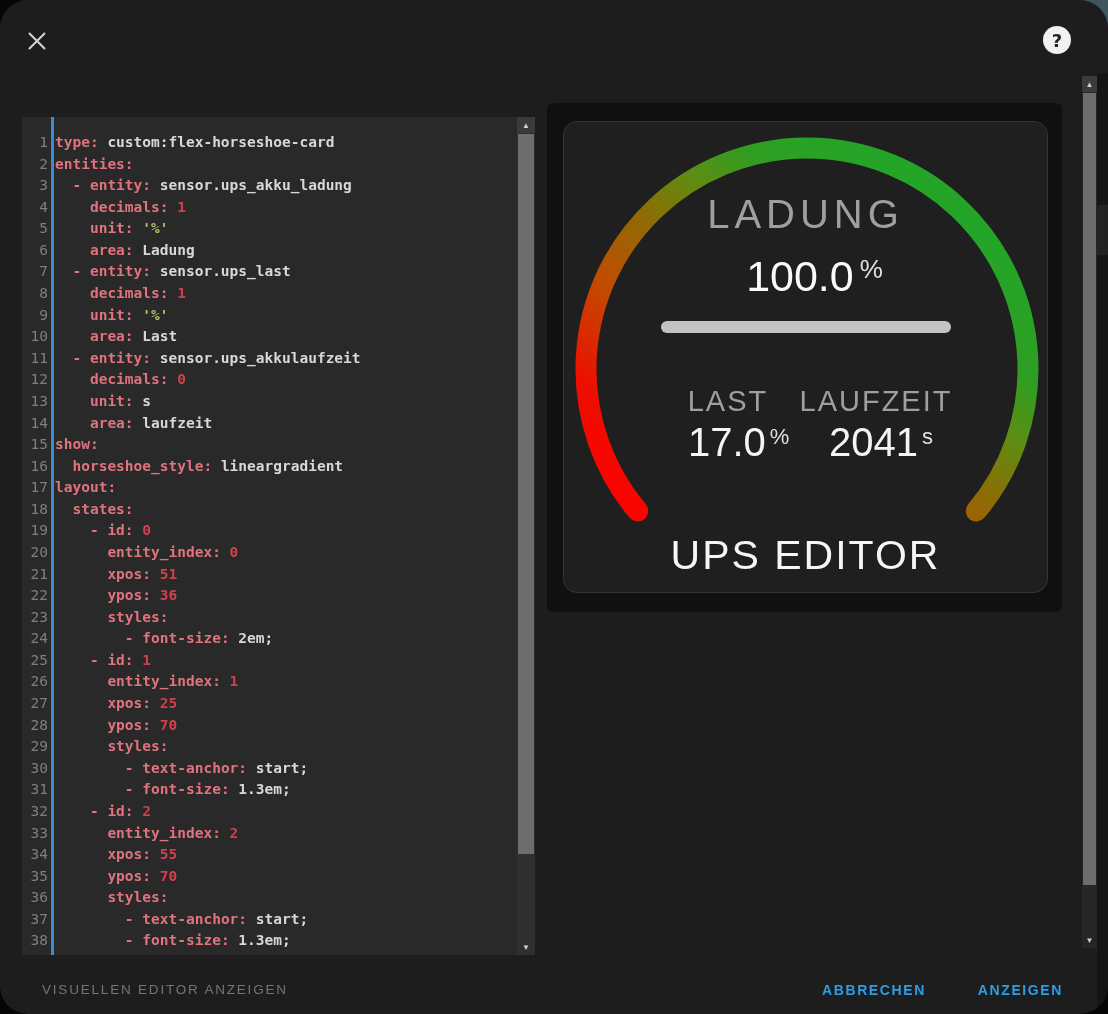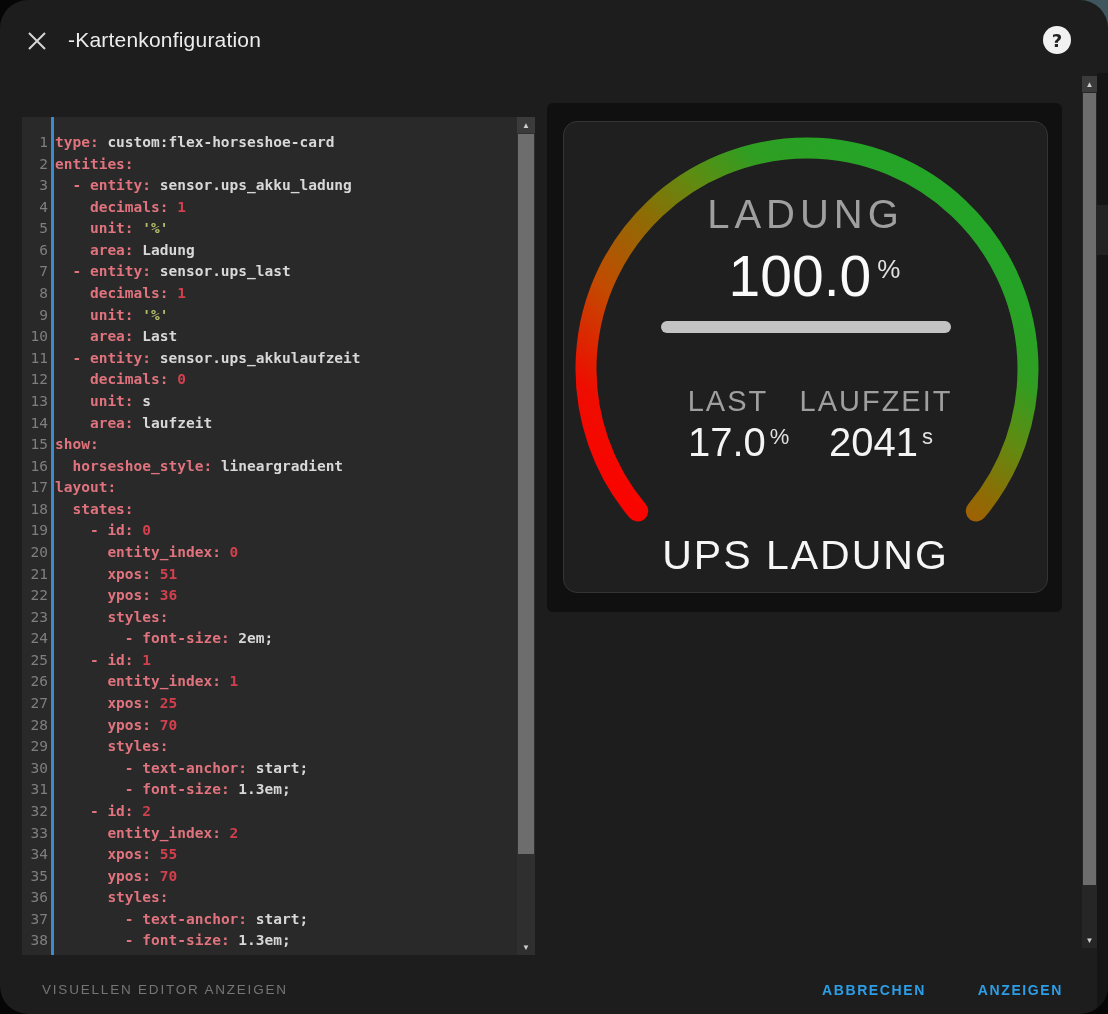--- a/index.html
+++ b/index.html
@@ -80,21 +80,21 @@
   .gauge-svg { position:absolute; left:0; top:0; }
 
   .g-area-main {
     position:absolute; left:0; right:0; top:70px; text-align:center;
     font-size:40px; color:#9f9f9f; letter-spacing:5px;
   }
   .g-main-val {
     position:absolute; left:0; right:0; top:126px; display:flex;
     justify-content:center; align-items:flex-start; transform:translateX(9px);
   }
-  .g-main-val .num { font-size:57px; line-height:57px; color:#fafafa; }
+  .g-main-val .num { font-size:43px; line-height:57px; color:#fafafa; }
   .g-main-val .unit { font-size:26px; line-height:26px; color:#e0e0e0; margin-left:6px; margin-top:8px; }
   .g-divider {
     position:absolute; left:97px; top:199px; width:290px; height:12px;
     border-radius:6px; background:#c3c3c3;
   }
   .g-sec-label {
     position:absolute; top:263px; transform:translateX(-50%);
     font-size:29px; color:#9f9f9f; letter-spacing:2px; white-space:nowrap;
   }
   .g-sec-val {
@@ -123,21 +123,20 @@
 
 <div class="bg-teal"></div>
 
 <div class="dialog">
 
   <div class="close-btn">
     <svg viewBox="0 0 24 24">
         <path d="M4 4 L20 20 M20 4 L4 20" stroke="currentColor" stroke-width="2" fill="none"></path>
       </svg>
   </div>
-  <div class="dlg-title">-Kartenkonfiguration</div>
   <div class="help-btn">?</div>
 
   <div class="editor">
     <div class="gutter-rule"></div>
     <div class="code"><div class="code-line"><span class="ln">1</span><span class="lt"><span class="sg-k">type:</span><span class="sg-v"> custom:flex-horseshoe-card</span></span></div><div class="code-line"><span class="ln">2</span><span class="lt"><span class="sg-k">entities:</span></span></div><div class="code-line"><span class="ln">3</span><span class="lt"><span class="sg-d">  - </span><span class="sg-k">entity:</span><span class="sg-v"> sensor.ups_akku_ladung</span></span></div><div class="code-line"><span class="ln">4</span><span class="lt"><span class="sg-p">    </span><span class="sg-k">decimals:</span><span class="sg-n"> 1</span></span></div><div class="code-line"><span class="ln">5</span><span class="lt"><span class="sg-p">    </span><span class="sg-k">unit:</span><span class="sg-s"> '%'</span></span></div><div class="code-line"><span class="ln">6</span><span class="lt"><span class="sg-p">    </span><span class="sg-k">area:</span><span class="sg-v"> Ladung</span></span></div><div class="code-line"><span class="ln">7</span><span class="lt"><span class="sg-d">  - </span><span class="sg-k">entity:</span><span class="sg-v"> sensor.ups_last</span></span></div><div class="code-line"><span class="ln">8</span><span class="lt"><span class="sg-p">    </span><span class="sg-k">decimals:</span><span class="sg-n"> 1</span></span></div><div class="code-line"><span class="ln">9</span><span class="lt"><span class="sg-p">    </span><span class="sg-k">unit:</span><span class="sg-s"> '%'</span></span></div><div class="code-line"><span class="ln">10</span><span class="lt"><span class="sg-p">    </span><span class="sg-k">area:</span><span class="sg-v"> Last</span></span></div><div class="code-line"><span class="ln">11</span><span class="lt"><span class="sg-d">  - </span><span class="sg-k">entity:</span><span class="sg-v"> sensor.ups_akkulaufzeit</span></span></div><div class="code-line"><span class="ln">12</span><span class="lt"><span class="sg-p">    </span><span class="sg-k">decimals:</span><span class="sg-n"> 0</span></span></div><div class="code-line"><span class="ln">13</span><span class="lt"><span class="sg-p">    </span><span class="sg-k">unit:</span><span class="sg-v"> s</span></span></div><div class="code-line"><span class="ln">14</span><span class="lt"><span class="sg-p">    </span><span class="sg-k">area:</span><span class="sg-v"> laufzeit</span></span></div><div class="code-line"><span class="ln">15</span><span class="lt"><span class="sg-k">show:</span></span></div><div class="code-line"><span class="ln">16</span><span class="lt"><span class="sg-p">  </span><span class="sg-k">horseshoe_style:</span><span class="sg-v"> lineargradient</span></span></div><div class="code-line"><span class="ln">17</span><span class="lt"><span class="sg-k">layout:</span></span></div><div class="code-line"><span class="ln">18</span><span class="lt"><span class="sg-p">  </span><span class="sg-k">states:</span></span></div><div class="code-line"><span class="ln">19</span><span class="lt"><span class="sg-p">    </span><span class="sg-d">- </span><span class="sg-k">id:</span><span class="sg-n"> 0</span></span></div><div class="code-line"><span class="ln">20</span><span class="lt"><span class="sg-p">      </span><span class="sg-k">entity_index:</span><span class="sg-n"> 0</span></span></div><div class="code-line"><span class="ln">21</span><span class="lt"><span class="sg-p">      </span><span class="sg-k">xpos:</span><span class="sg-n"> 51</span></span></div><div class="code-line"><span class="ln">22</span><span class="lt"><span class="sg-p">      </span><span class="sg-k">ypos:</span><span class="sg-n"> 36</span></span></div><div class="code-line"><span class="ln">23</span><span class="lt"><span class="sg-p">      </span><span class="sg-k">styles:</span></span></div><div class="code-line"><span class="ln">24</span><span class="lt"><span class="sg-p">        </span><span class="sg-d">- </span><span class="sg-k">font-size:</span><span class="sg-v"> 2em;</span></span></div><div class="code-line"><span class="ln">25</span><span class="lt"><span class="sg-p">    </span><span class="sg-d">- </span><span class="sg-k">id:</span><span class="sg-n"> 1</span></span></div><div class="code-line"><span class="ln">26</span><span class="lt"><span class="sg-p">      </span><span class="sg-k">entity_index:</span><span class="sg-n"> 1</span></span></div><div class="code-line"><span class="ln">27</span><span class="lt"><span class="sg-p">      </span><span class="sg-k">xpos:</span><span class="sg-n"> 25</span></span></div><div class="code-line"><span class="ln">28</span><span class="lt"><span class="sg-p">      </span><span class="sg-k">ypos:</span><span class="sg-n"> 70</span></span></div><div class="code-line"><span class="ln">29</span><span class="lt"><span class="sg-p">      </span><span class="sg-k">styles:</span></span></div><div class="code-line"><span class="ln">30</span><span class="lt"><span class="sg-p">        </span><span class="sg-d">- </span><span class="sg-k">text-anchor:</span><span class="sg-v"> start;</span></span></div><div class="code-line"><span class="ln">31</span><span class="lt"><span class="sg-p">        </span><span class="sg-d">- </span><span class="sg-k">font-size:</span><span class="sg-v"> 1.3em;</span></span></div><div class="code-line"><span class="ln">32</span><span class="lt"><span class="sg-p">    </span><span class="sg-d">- </span><span class="sg-k">id:</span><span class="sg-n"> 2</span></span></div><div class="code-line"><span class="ln">33</span><span class="lt"><span class="sg-p">      </span><span class="sg-k">entity_index:</span><span class="sg-n"> 2</span></span></div><div class="code-line"><span class="ln">34</span><span class="lt"><span class="sg-p">      </span><span class="sg-k">xpos:</span><span class="sg-n"> 55</span></span></div><div class="code-line"><span class="ln">35</span><span class="lt"><span class="sg-p">      </span><span class="sg-k">ypos:</span><span class="sg-n"> 70</span></span></div><div class="code-line"><span class="ln">36</span><span class="lt"><span class="sg-p">      </span><span class="sg-k">styles:</span></span></div><div class="code-line"><span class="ln">37</span><span class="lt"><span class="sg-p">        </span><span class="sg-d">- </span><span class="sg-k">text-anchor:</span><span class="sg-v"> start;</span></span></div><div class="code-line"><span class="ln">38</span><span class="lt"><span class="sg-p">        </span><span class="sg-d">- </span><span class="sg-k">font-size:</span><span class="sg-v"> 1.3em;</span></span></div></div>
     <div class="sbar ed-sbar">
       <div class="sb-btn sb-up">▲</div>
       <div class="sb-thumb ed-thumb"></div>
       <div class="sb-btn sb-down">▼</div>
     </div>
@@ -175,21 +174,21 @@
 
       <div class="g-sec-val" style="left:124px;">
         <span class="num">17.0</span>
         <span class="unit">%</span>
       </div>
       <div class="g-sec-val" style="left:265px;">
         <span class="num">2041</span>
         <span class="unit">s</span>
       </div>
 
-      <div class="g-title">UPS LADUNG</div>
+      <div class="g-title">UPS EDITOR</div>
     </div>
   </div>
 
   <div class="right-sliver">
     <div class="patch"></div>
   </div>
   <div class="sbar dlg-sbar">
     <div class="sb-btn sb-up">▲</div>
     <div class="sb-thumb dlg-thumb"></div>
     <div class="sb-btn sb-down">▼</div>

